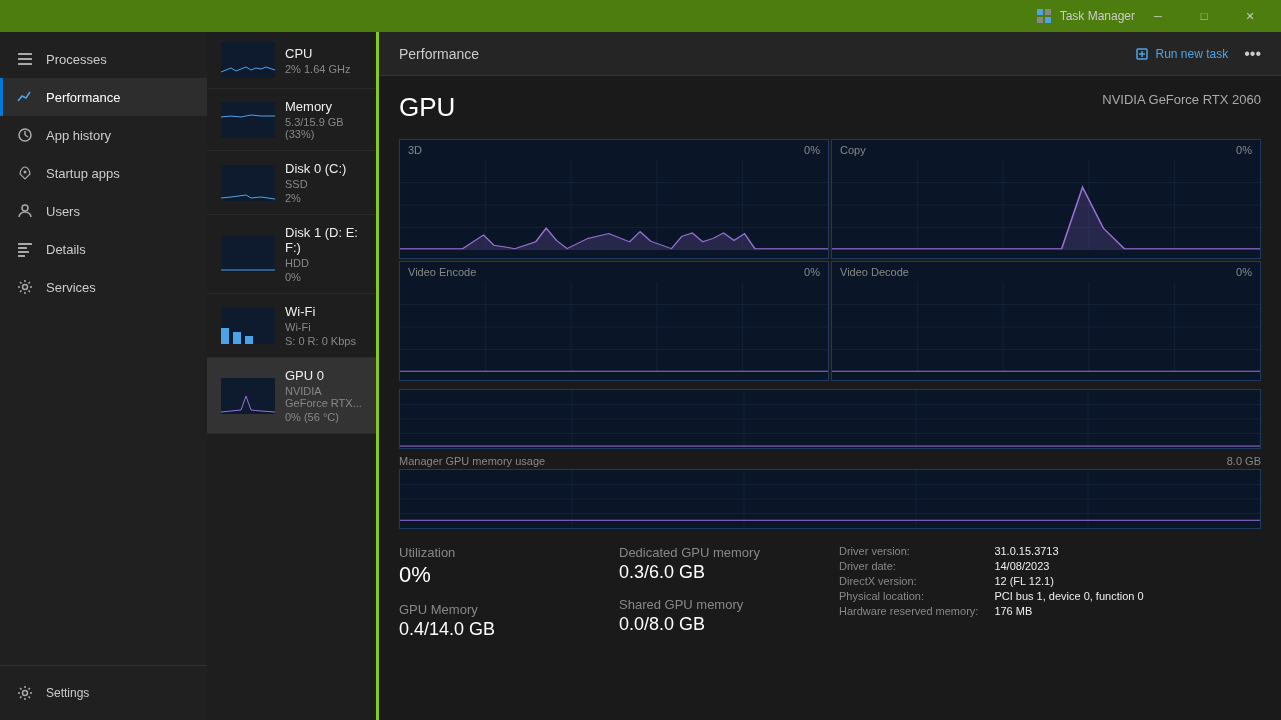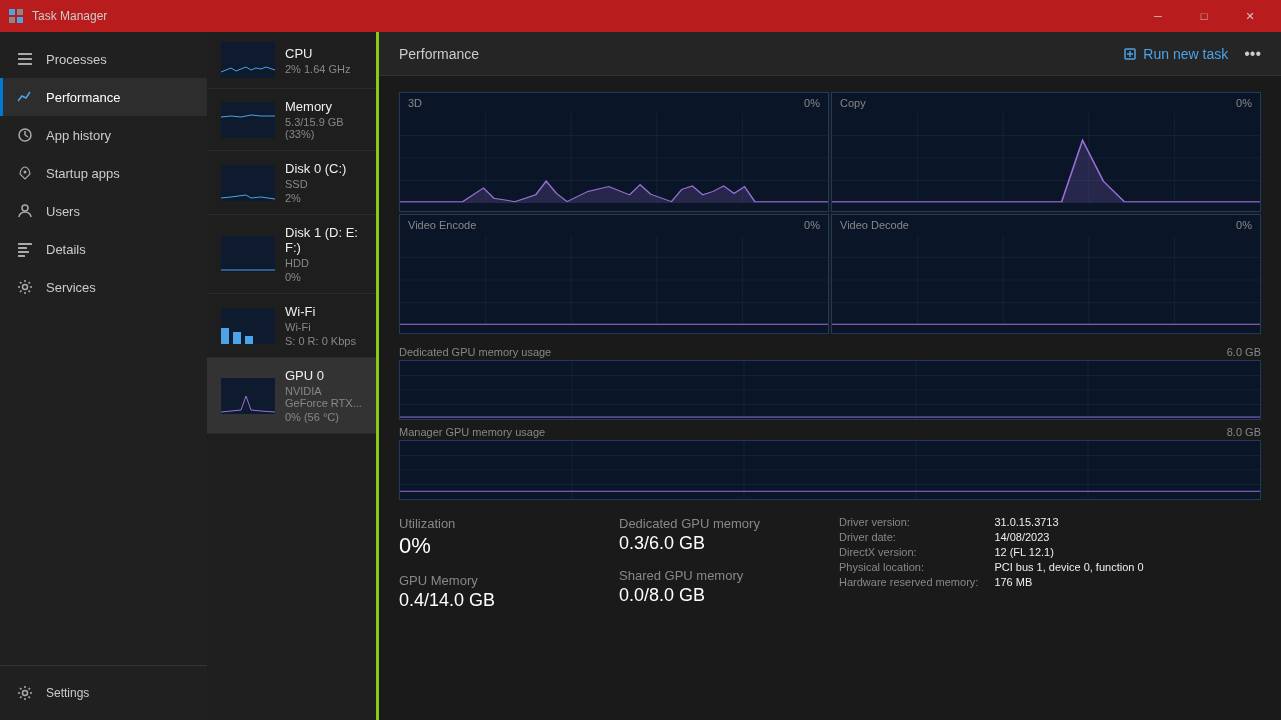--- a/index.html
+++ b/index.html
@@ -11,24 +11,24 @@
       font-family: 'Segoe UI', sans-serif;
       font-size: 12px;
       overflow: hidden;
       display: flex;
       flex-direction: column;
     }
 
     
     .title-bar {
       height: 32px;
-      background: #b91c1c;
-      display: flex;
-      align-items: center;
-      justify-content: space-between;
+      background: #4d7c0f;
+      display: flex;
+      align-items: center;
+      justify-content: flex-end;
       padding: 0 8px;
       flex-shrink: 0;
     }
     .title-bar-left {
       display: flex;
       align-items: center;
       gap: 8px;
     }
     .title-bar-icon {
       width: 16px;
@@ -186,25 +186,25 @@
       font-weight: 400;
       color: #ccc;
     }
     .top-bar-actions {
       display: flex;
       align-items: center;
       gap: 16px;
     }
     .run-new-task {
       display: flex;
-      align-items: center;
+      align-items: flex-start;
       gap: 6px;
       color: #4da3e8;
       cursor: pointer;
-      font-size: 14px;
+      font-size: 12px;
     }
     .more-btn {
       cursor: pointer;
       color: #ccc;
       font-size: 16px;
     }
 
     
     .gpu-content {
       flex: 1;
@@ -516,20 +516,24 @@
             <line x1="4" y1="7" x2="10" y2="7" stroke="#4da3e8" stroke-width="1.5"></line>
           </svg>
           <span>Run new task</span>
         </div>
         <div class="more-btn">•••</div>
       </div>
     </div>
 
     <div class="gpu-content">
 
+      <div class="gpu-header">
+        <span class="gpu-title">GPU</span>
+        <span class="gpu-model">NVIDIA GeForce RTX 2060</span>
+      </div>
 
       <div style="display:grid; grid-template-columns:1fr 1fr; gap:2px; margin-bottom:2px;">
 
         <div class="chart-box">
           <div class="chart-label-row">
             <span>3D</span>
             <span>0%</span>
           </div>
           <div class="chart-area">
             <svg class="chart-svg" viewBox="0 0 410 132" preserveAspectRatio="none">
@@ -605,24 +609,20 @@
               <line x1="164" y1="0" x2="164" y2="132" stroke="#1a3050" stroke-width="0.5"></line>
               <line x1="246" y1="0" x2="246" y2="132" stroke="#1a3050" stroke-width="0.5"></line>
               <line x1="328" y1="0" x2="328" y2="132" stroke="#1a3050" stroke-width="0.5"></line>
               <polyline points="0,131 410,131" fill="none" stroke="#9b70d6" stroke-width="1.5"></polyline>
             </svg>
           </div>
         </div>
       </div>
 
       <div class="chart-section">
-        <div class="chart-section-label">
-          <span>Dedicated GPU memory usage</span>
-          <span>6.0 GB</span>
-        </div>
         <div class="chart-mem">
           <svg width="100%" height="100%" viewBox="0 0 860 60" preserveAspectRatio="none">
             <line x1="0" y1="15" x2="860" y2="15" stroke="#1a3050" stroke-width="0.5"></line>
             <line x1="0" y1="30" x2="860" y2="30" stroke="#1a3050" stroke-width="0.5"></line>
             <line x1="0" y1="45" x2="860" y2="45" stroke="#1a3050" stroke-width="0.5"></line>
             <line x1="172" y1="0" x2="172" y2="60" stroke="#1a3050" stroke-width="0.5"></line>
             <line x1="344" y1="0" x2="344" y2="60" stroke="#1a3050" stroke-width="0.5"></line>
             <line x1="516" y1="0" x2="516" y2="60" stroke="#1a3050" stroke-width="0.5"></line>
             <line x1="688" y1="0" x2="688" y2="60" stroke="#1a3050" stroke-width="0.5"></line>
             <polyline points="0,58 860,58" fill="none" stroke="#9b70d6" stroke-width="1"></polyline>

